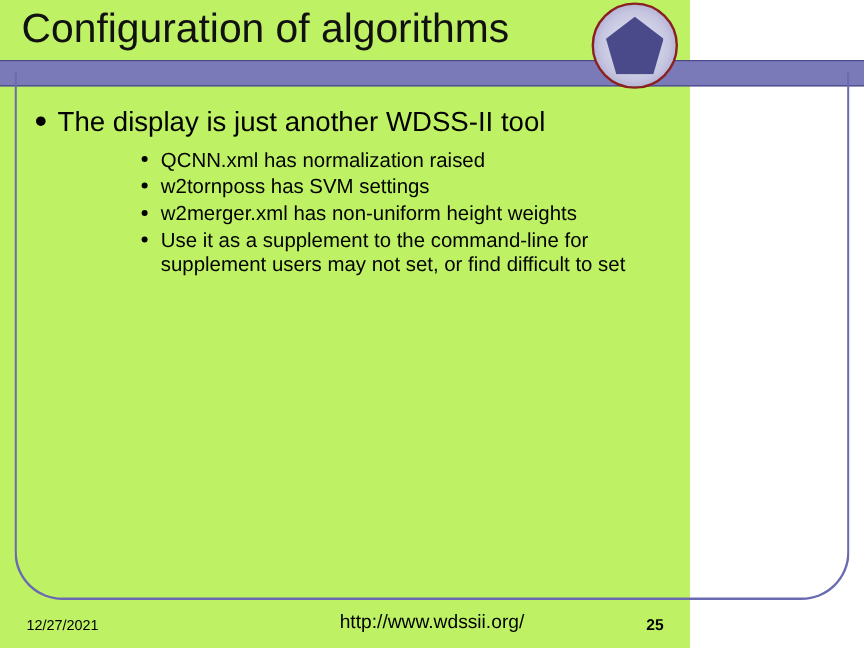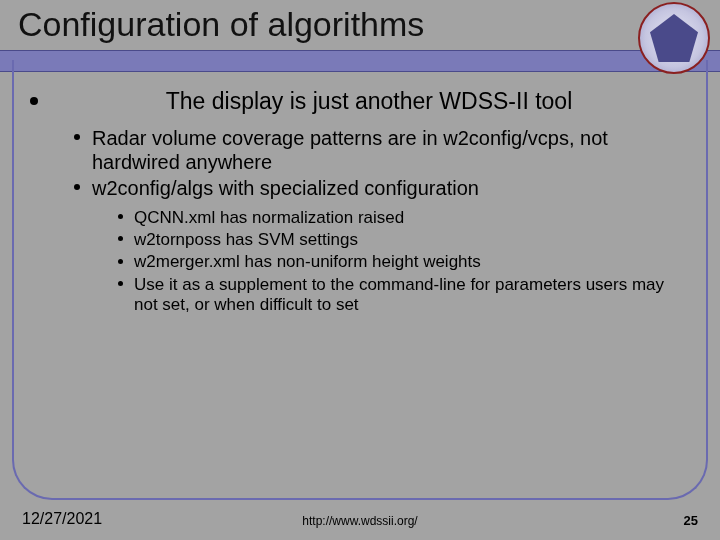--- a/index.html
+++ b/index.html
@@ -5,24 +5,24 @@
   * { box-sizing: border-box; margin: 0; padding: 0; }
   body {
     width: 720px;
     height: 540px;
     font-family: Arial, Helvetica, sans-serif;
     background: #fff;
     position: relative;
     overflow: hidden;
   }
   .slide {
-    width: 720px;
+    width: 575px;
     height: 540px;
     position: relative;
-    background: #a3a3a3;
+    background: #bef264;
   }
   .title-bar {
     position: absolute;
     top: 50px;
     left: 0;
     width: 720px;
     height: 22px;
     background: #7a7ab8;
     border-top: 1px solid #4a4a8a;
     border-bottom: 1px solid #4a4a8a;
@@ -70,42 +70,42 @@
   }
   .content {
     position: absolute;
     top: 88px;
     left: 30px;
     right: 30px;
     color: #000;
     font-size: 23px;
     line-height: 1.2;
   }
-  .b1 { padding-left: 18px; position: relative; margin-bottom: 2px; text-align: center; }
+  .b1 { padding-left: 18px; position: relative; margin-bottom: 2px; }
   .b1::before { content: ""; position: absolute; left: 0; top: 9px; width: 8px; height: 8px; background: #000; border-radius: 50%; }
   .l2 { margin-top: 10px; padding-left: 44px; font-size: 20px; }
   .b2 { padding-left: 18px; position: relative; margin-bottom: 2px; }
   .b2::before { content: ""; position: absolute; left: 0; top: 8px; width: 6px; height: 6px; background: #000; border-radius: 50%; }
   .l3 { margin-top: 8px; padding-left: 88px; font-size: 17px; }
   .b3 { padding-left: 16px; position: relative; margin-bottom: 2px; }
   .b3::before { content: ""; position: absolute; left: 0; top: 6.5px; width: 5px; height: 5px; background: #000; border-radius: 50%; }
   .footer-date {
     position: absolute;
     bottom: 12px;
     left: 22px;
-    font-size: 16px;
+    font-size: 12px;
     color: #000;
   }
   .footer-url {
     position: absolute;
     bottom: 12px;
     left: 0;
     width: 720px;
     text-align: center;
-    font-size: 12px;
+    font-size: 16px;
     color: #000;
   }
   .footer-page {
     position: absolute;
     bottom: 12px;
     right: 22px;
     font-size: 13px;
     font-weight: bold;
     color: #000;
   }
@@ -117,29 +117,25 @@
   <div class="title-bar"></div>
   <div class="title">Configuration of algorithms</div>
   <div class="frame"></div>
   <div class="logo">
     <div class="logo-inner"></div>
   </div>
 
   <div class="content">
     <div class="b1"><span>The display is just another WDSS-II tool</span></div>
 
-    <div class="l2">
-      <div class="b2"><span>Radar volume coverage patterns are in w2config/vcps, not hardwired anywhere</span></div>
-      <div class="b2"><span>w2config/algs with specialized configuration</span></div>
-    </div>
 
     <div class="l3">
       <div class="b3"><span>QCNN.xml has normalization raised</span></div>
       <div class="b3"><span>w2tornposs has SVM settings</span></div>
       <div class="b3"><span>w2merger.xml has non-uniform height weights</span></div>
-      <div class="b3"><span>Use it as a supplement to the command-line for parameters users may not set, or when difficult to set</span></div>
+      <div class="b3"><span>Use it as a supplement to the command-line for supplement users may not set, or find difficult to set</span></div>
     </div>
   </div>
 
   <div class="footer-date">12/27/2021</div>
   <div class="footer-url">http://www.wdssii.org/</div>
   <div class="footer-page">25</div>
 </div>
 
 </body></html>

